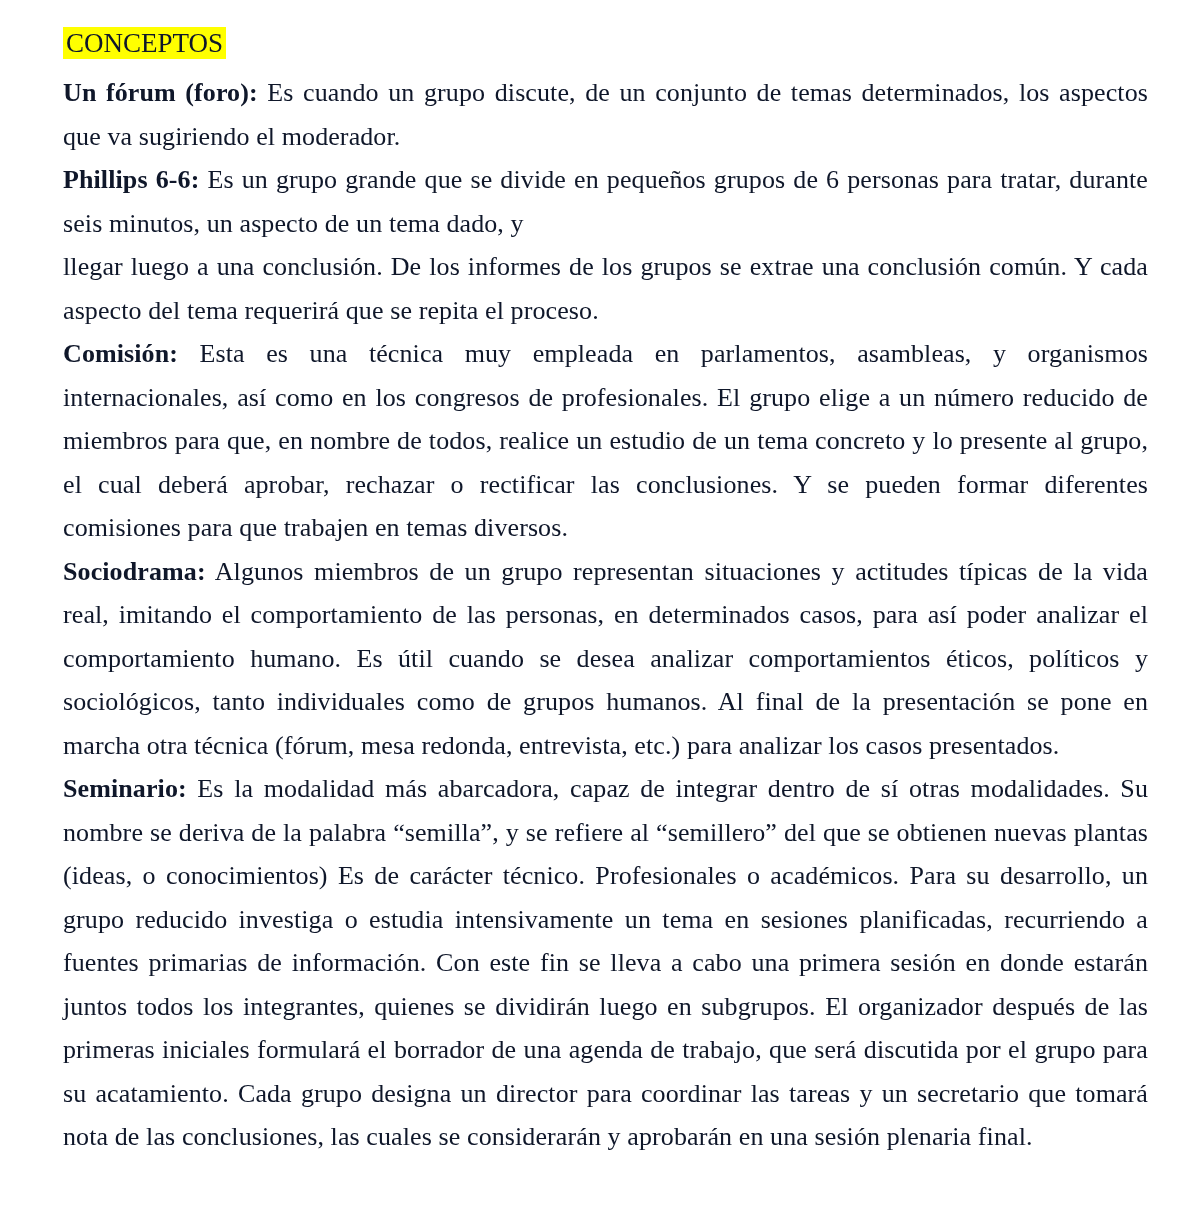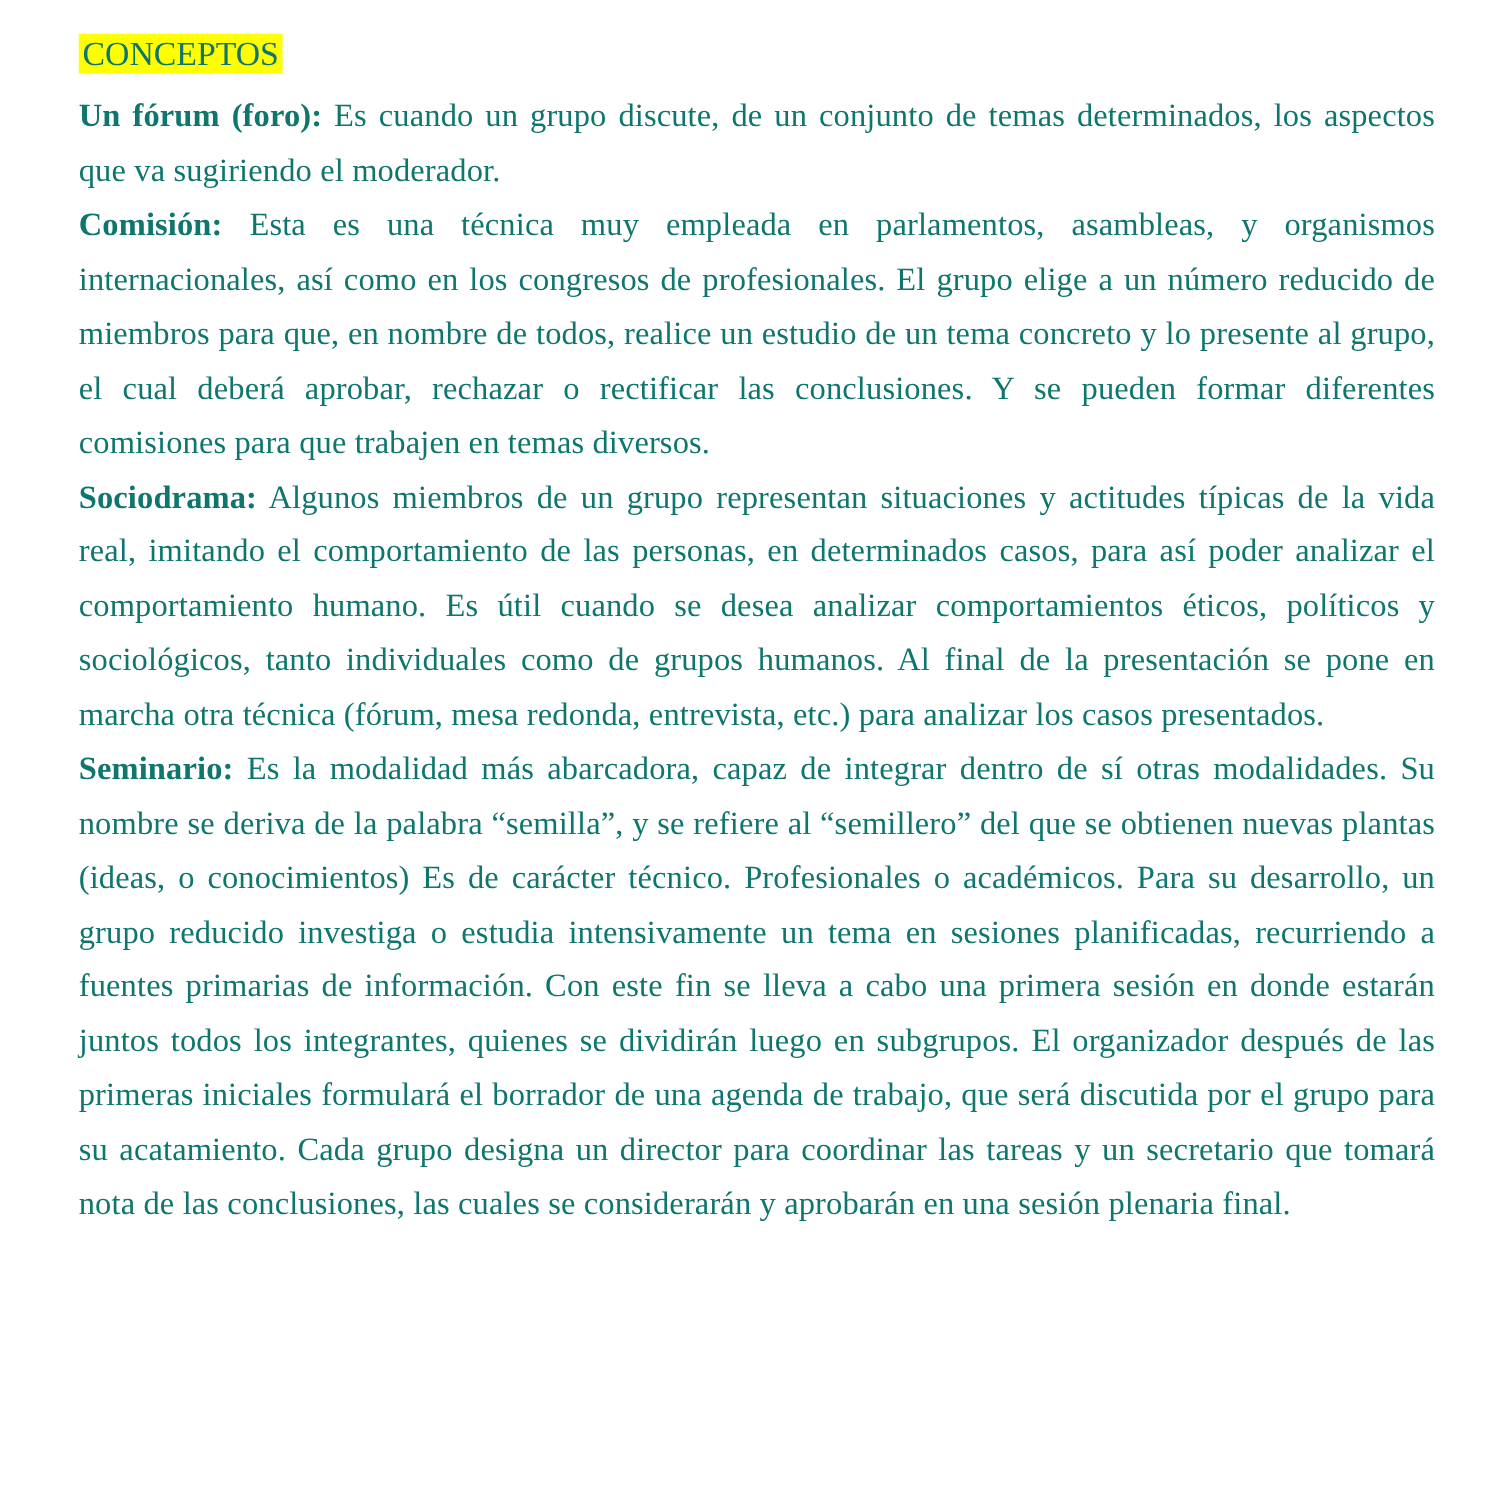--- a/index.html
+++ b/index.html
@@ -9,21 +9,21 @@
   }
   .page {
     position: relative;
     width: 1204px;
     height: 1208px;
     box-sizing: border-box;
     background: #ffffff;
     padding: 22px 56px 0 63px;
     overflow: hidden;
     font-family: "Liberation Serif", "DejaVu Serif", serif;
-    color: #0f766e;
+    color: #0f172a;
   }
   .title-line {
     font-size: 27px;
     line-height: 43px;
     margin: 0 0 6px 0;
     font-weight: normal;
   }
   .hl {
     background: #ffff00;
     padding: 1px 3px;
@@ -46,21 +46,27 @@
 <div class="page">
 
   <div class="title-line">
     <span class="hl">CONCEPTOS</span>
   </div>
 
   <p class="para">
     <b>Un fórum (foro):</b><span> Es cuando un grupo discute, de un conjunto de temas determinados, los aspectos que va sugiriendo el moderador.</span>
   </p>
 
+  <p class="para">
+    <b>Phillips 6-6:</b><span>  Es un grupo grande que se divide en pequeños grupos de 6 personas para tratar, durante seis minutos, un aspecto de un tema dado, y</span>
+  </p>
 
+  <p class="para">
+    <span>llegar luego a una conclusión. De los informes de los grupos se extrae una conclusión común. Y cada aspecto del tema requerirá que se repita el proceso.</span>
+  </p>
 
   <p class="para">
     <b>Comisión:</b><span> Esta es una técnica muy empleada en parlamentos, asambleas, y organismos internacionales, así como en los congresos de profesionales. El grupo elige a un número reducido de miembros para que, en nombre de todos, realice un estudio de un tema concreto y lo presente al grupo, el cual deberá aprobar, rechazar o rectificar las conclusiones. Y se pueden formar diferentes comisiones para que trabajen en temas diversos.</span>
   </p>
 
   <p class="para">
     <b>Sociodrama:</b><span> Algunos miembros de un grupo representan situaciones y actitudes típicas de la vida real, imitando el comportamiento de las personas, en determinados casos, para así poder analizar el comportamiento humano. Es útil cuando se desea analizar comportamientos éticos, políticos y sociológicos, tanto individuales como de grupos humanos. Al final de la presentación se pone en marcha otra técnica (fórum, mesa redonda, entrevista, etc.) para analizar los casos presentados.</span>
   </p>
 
   <p class="para">

